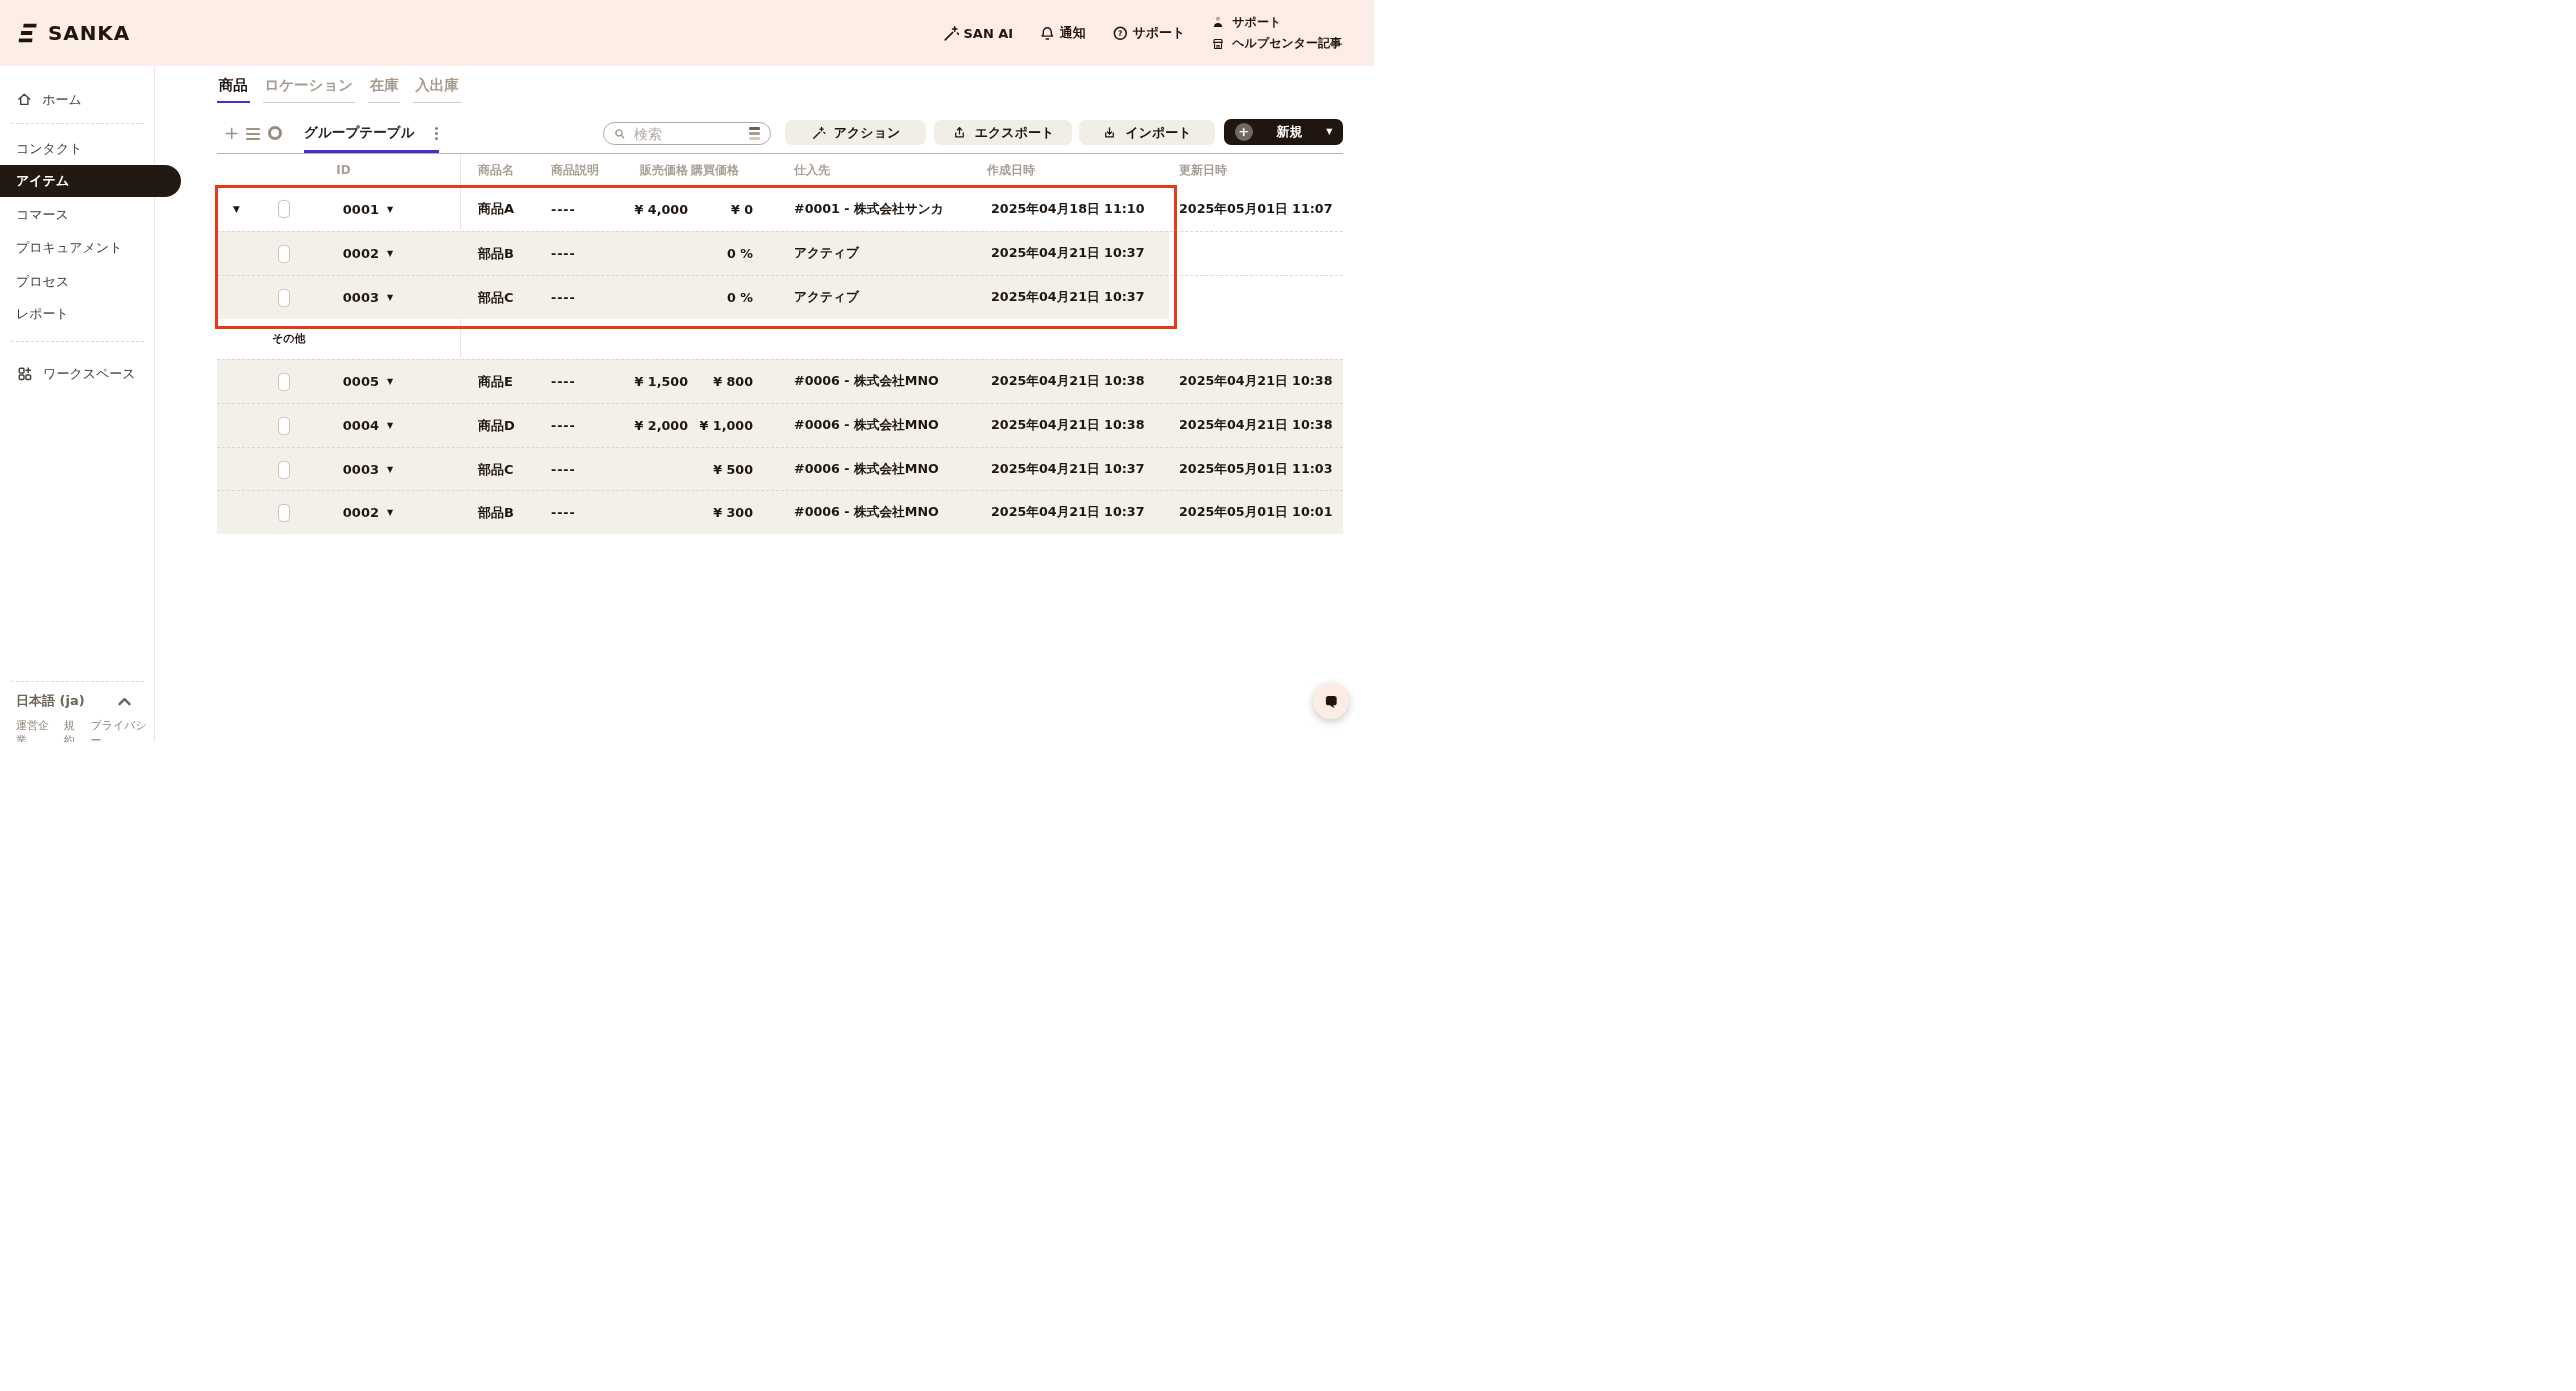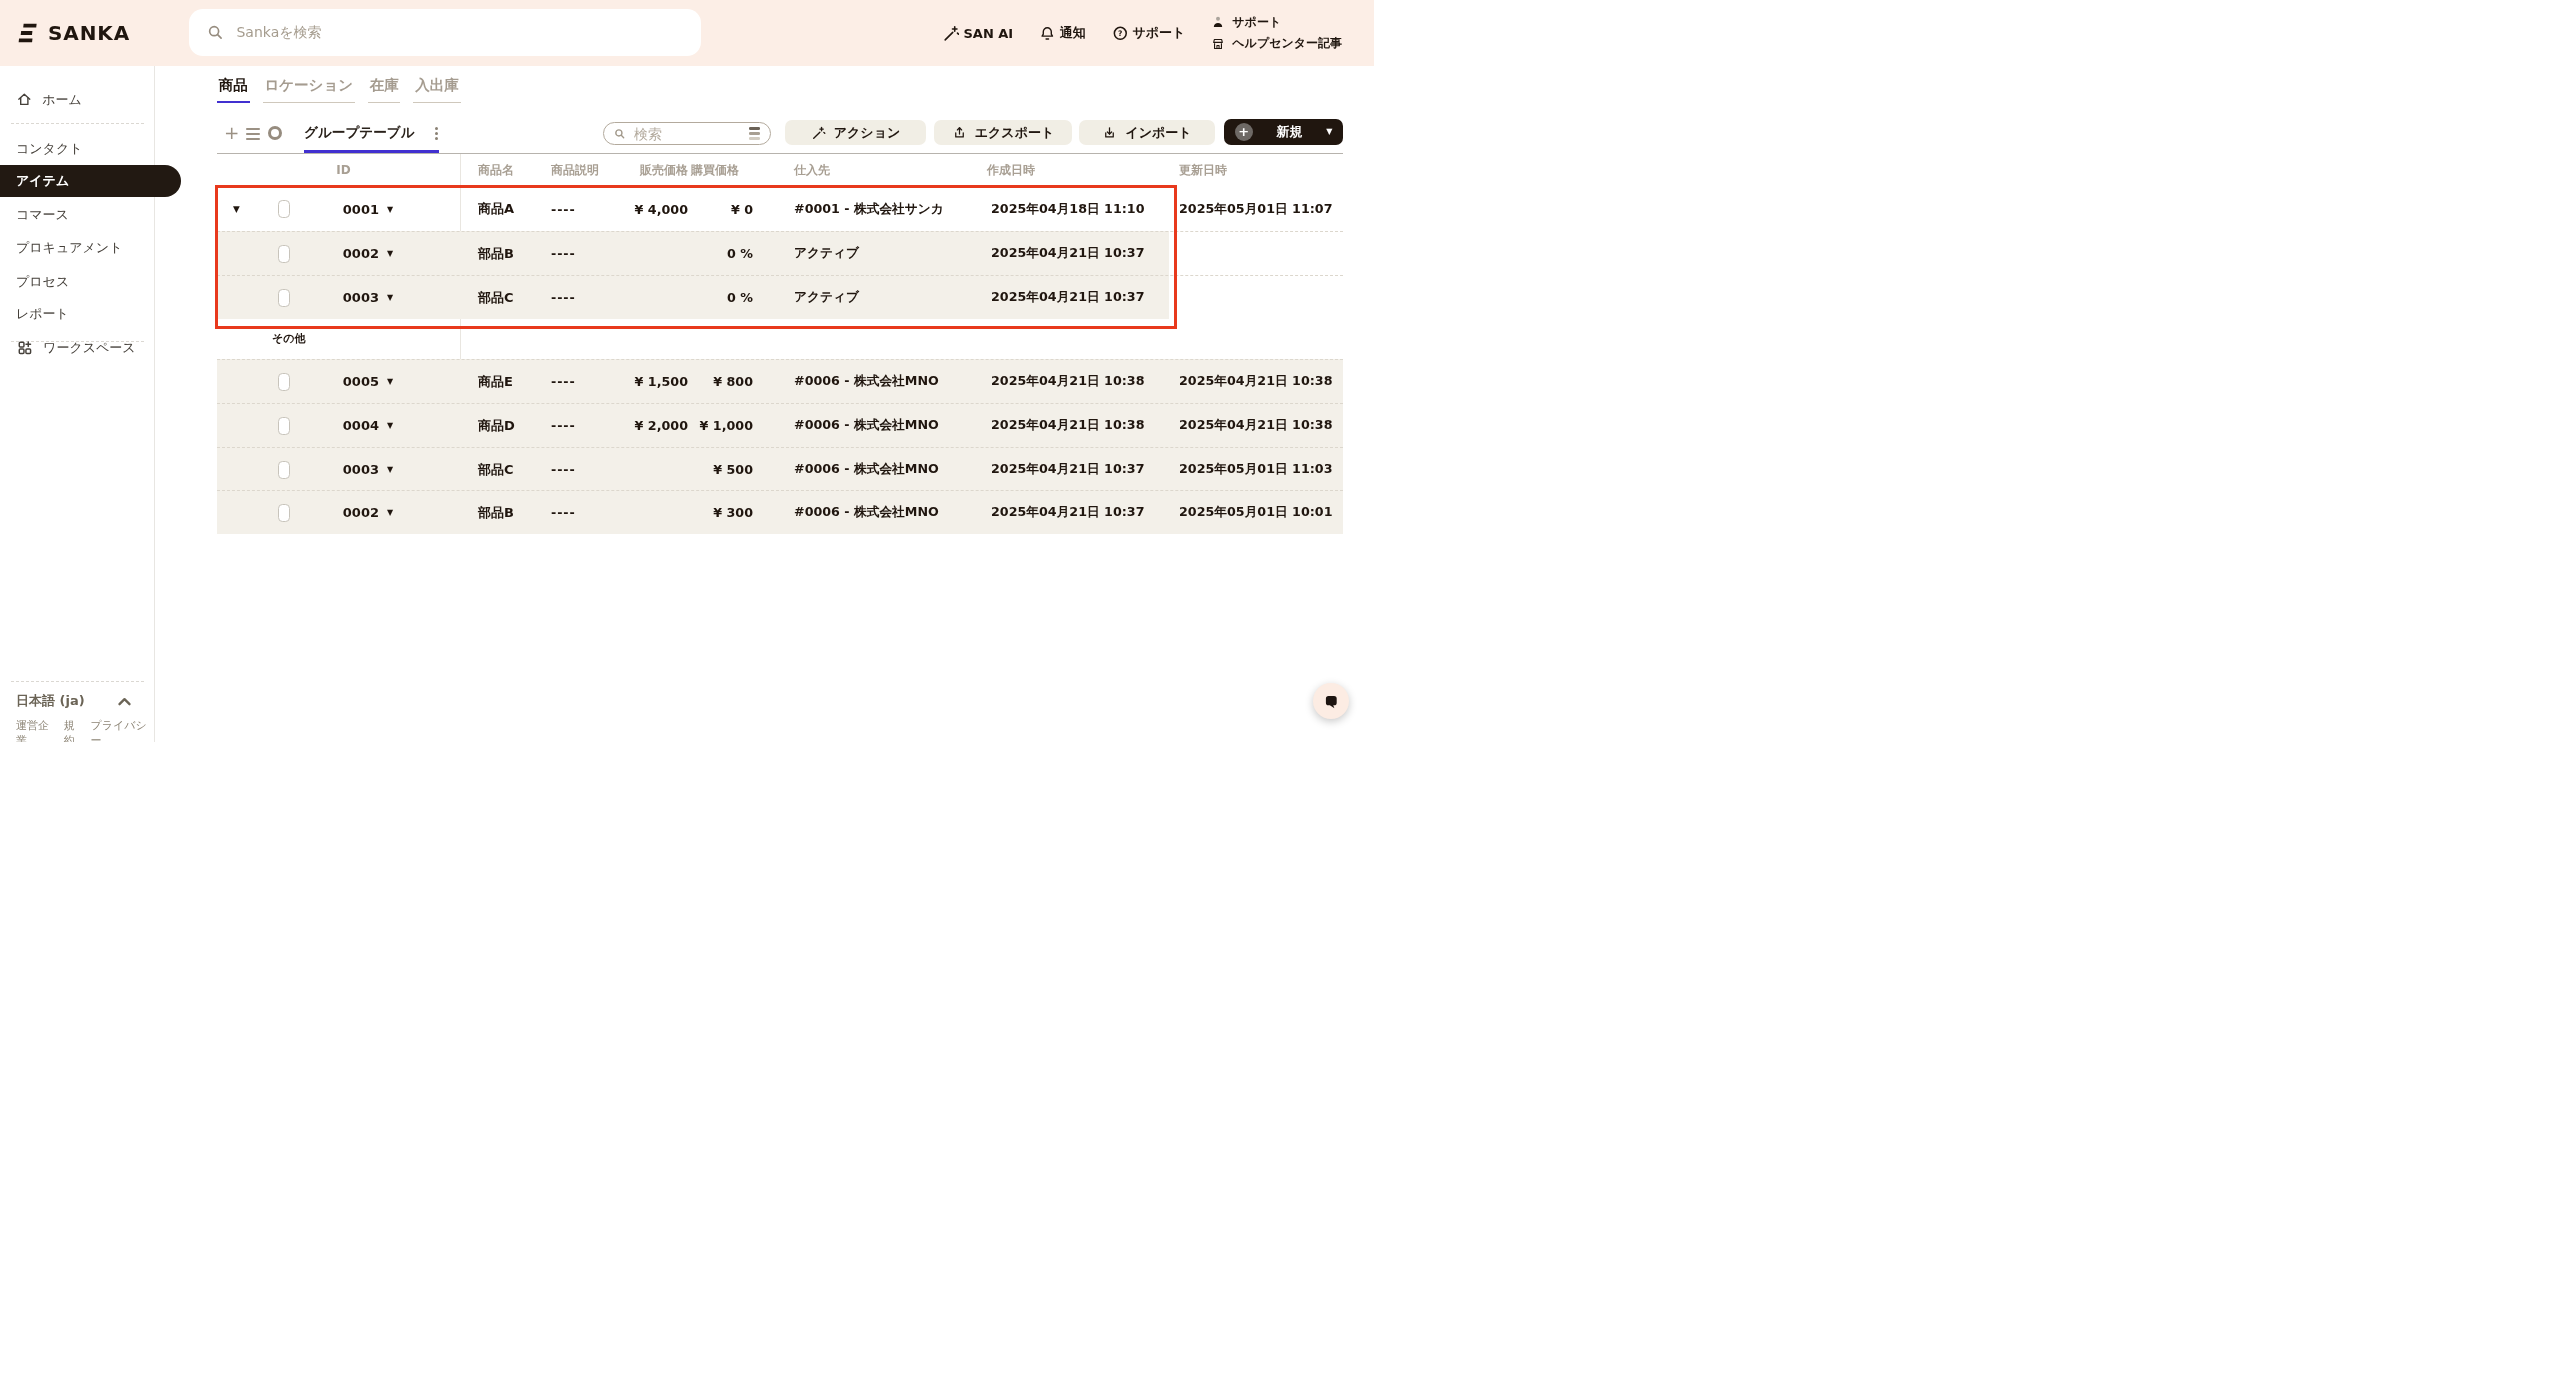--- a/index.html
+++ b/index.html
@@ -100,29 +100,20 @@
 <div class="topbar">
   <div class="logo">
     <span>
       <svg width="26" height="26" viewBox="0 0 30 30" style="transform:skewX(-6deg)">
         <path d="M10 6.5H25" stroke="#20160f" stroke-width="4.5"></path>
         <path d="M8 15H21" stroke="#20160f" stroke-width="4.5"></path>
         <path d="M6.5 23.5H22" stroke="#20160f" stroke-width="4.5"></path>
       </svg>
     </span>
     <span class="logo-text">SANKA</span>
-  </div>
-  <div class="gsearch">
-    <span>
-      <svg width="16.6" height="16.6" viewBox="0 0 20 20" fill="none" stroke="#968c7f" stroke-width="2" stroke-linecap="round">
-        <circle cx="8.6" cy="8.6" r="5.4"></circle>
-          <path d="M12.8 12.8 17 17"></path>
-      </svg>
-    </span>
-    <input placeholder="Sankaを検索" style="">
   </div>
   <div class="topnav">
     <div class="tn-item">
       <span>
         <svg width="17.5" height="17.5" viewBox="0 0 22 22" fill="none" stroke="#20160f" stroke-width="2" stroke-linecap="round">
           <path d="M4 20 13.5 10.5"></path>
             <path d="M16 3.5v5.5"></path>
             <path d="M13.2 6.2h5.6"></path>
             <path d="M19.5 11.5l1.2 1.2"></path>
         </svg>
@@ -194,21 +185,21 @@
   <div class="sb-item" style="top:166px">
     <span>プロキュアメント</span>
   </div>
   <div class="sb-item" style="top:200px">
     <span>プロセス</span>
   </div>
   <div class="sb-item" style="top:232px">
     <span>レポート</span>
   </div>
   <div class="sb-div" style="top:275px"></div>
-  <div class="sb-item" style="top:266px">
+  <div class="sb-item" style="top:292px">
     <span>
       <svg width="17.5" height="17.5" viewBox="0 0 24 24" fill="none" stroke="#45403a" stroke-width="2" stroke-linecap="round" stroke-linejoin="round">
         <rect x="4.5" y="4.5" width="6.4" height="6.4" rx="1.4"></rect>
         <rect x="4.5" y="13.6" width="6.4" height="6.4" rx="1.4"></rect>
         <rect x="13.6" y="13.6" width="6.4" height="6.4" rx="1.4"></rect>
         <path d="M16.8 4.2v6.2"></path>
           <path d="M13.7 7.3h6.2"></path>
       </svg>
     </span>
     <span>ワークスペース</span>

